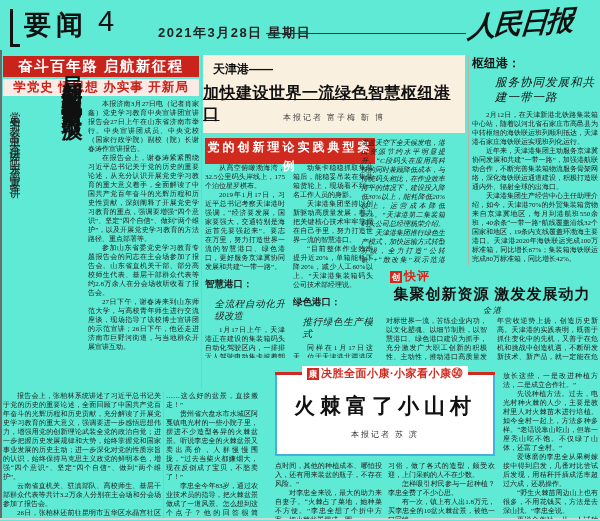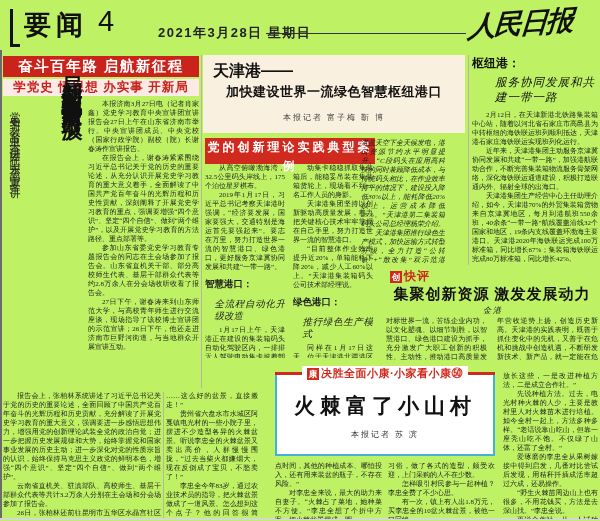--- a/index.html
+++ b/index.html
@@ -1,16 +1,16 @@
 <!DOCTYPE html>
 <html><head>
 <meta charset="utf-8">
 <style>
   html,body{margin:0;padding:0;background:#fff;}
-  .page{position:relative;width:600px;height:521px;background:#bef264;overflow:hidden;
+  .page{position:relative;width:600px;height:521px;background:#5eead4;overflow:hidden;
         font-family:"Liberation Serif",serif;color:#111;}
   .abs{position:absolute;}
   .hei{font-family:"Liberation Sans",sans-serif;}
   .body7{font-size:7px;line-height:9px;text-align:justify;color:#1c1c1c;overflow:hidden;}
   .body7 p{margin:0;text-indent:2em;}
   .vrule{position:absolute;width:1px;background:#b9b2a8;}
   
   .hd-bracket{left:10px;top:9px;width:7px;height:35px;border-left:3px solid #111;border-bottom:3px solid #111;}
   .hd-section{left:24px;top:7px;font-size:27px;font-weight:bold;letter-spacing:5px;}
   .hd-pageno{left:98px;top:5px;font-size:29px;font-weight:500;}
@@ -26,23 +26,23 @@
   .banner2{left:3px;top:79px;width:196px;height:17px;background:#fbeae5;color:#c9231b;
            font-weight:bold;font-size:12.5px;line-height:17px;text-align:center;letter-spacing:1px;}
   .kicker-v{left:7px;top:102px;height:284px;writing-mode:vertical-rl;font-size:11px;
             letter-spacing:4px;font-weight:500;color:#222;}
   .headline-v{left:30px;top:103px;width:56px;height:286px;writing-mode:vertical-rl;
               font-weight:900;font-size:21px;letter-spacing:-4px;padding-left:14px;box-sizing:border-box;}
   .dangshi-body{left:88px;top:100px;width:111px;height:290px;}
   .dangshi-bottom{left:3px;top:392px;width:158px;height:126px;}
   
   .port-box{left:203px;top:55px;width:262px;height:78px;background:#faf0df;}
-  .port-kicker{position:absolute;left:10px;top:6px;font-weight:bold;font-size:16px;}
-  .port-headline{position:absolute;left:0;top:28px;width:100%;text-align:center;font-weight:bold;
-                 font-size:13px;letter-spacing:0.5px;}
+  .port-kicker{position:absolute;left:10px;top:6px;font-weight:bold;font-size:12px;}
+  .port-headline{position:absolute;left:0;top:28px;width:100%;font-weight:bold;
+                 font-size:16px;letter-spacing:0.5px;text-decoration:underline;}
   .port-byline{position:absolute;left:0;top:57px;width:100%;text-align:center;font-size:8px;
                letter-spacing:2px;color:#444;}
   .case-box{left:205px;top:138px;width:170px;height:26px;background:#d02a1e;color:#fff;
             font-weight:bold;font-size:12px;line-height:19px;text-align:center;letter-spacing:3px;}
   .pcol1{left:205px;top:164px;width:80px;height:194px;}
   .pcol2{left:293px;top:164px;width:80px;height:194px;}
   .pcol3{left:361px;top:139px;width:84px;height:126px;font-style:italic;}
   .colsub{margin:6px 0 4px 0;text-indent:0 !important;}
   .colsub .t1{display:block;font-family:"Liberation Sans",sans-serif;font-weight:bold;font-size:9.5px;line-height:12px;}
   .colsub .t2{display:block;font-style:italic;font-size:9.5px;line-height:12px;padding-left:1em;margin-top:8px;}

